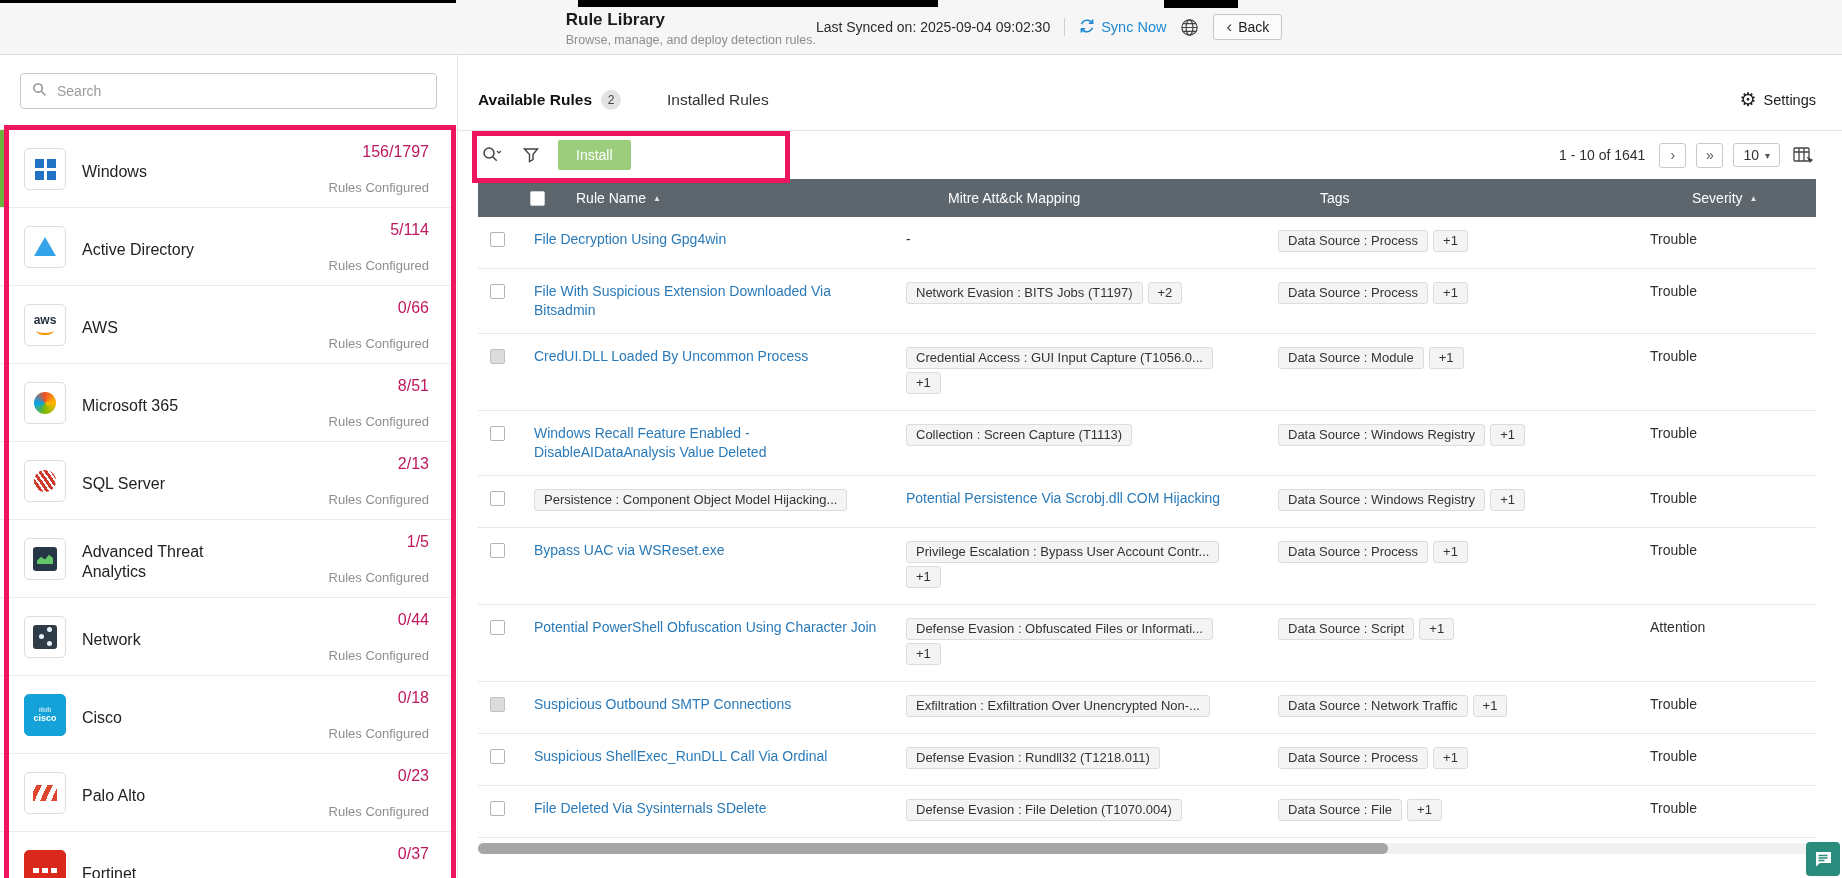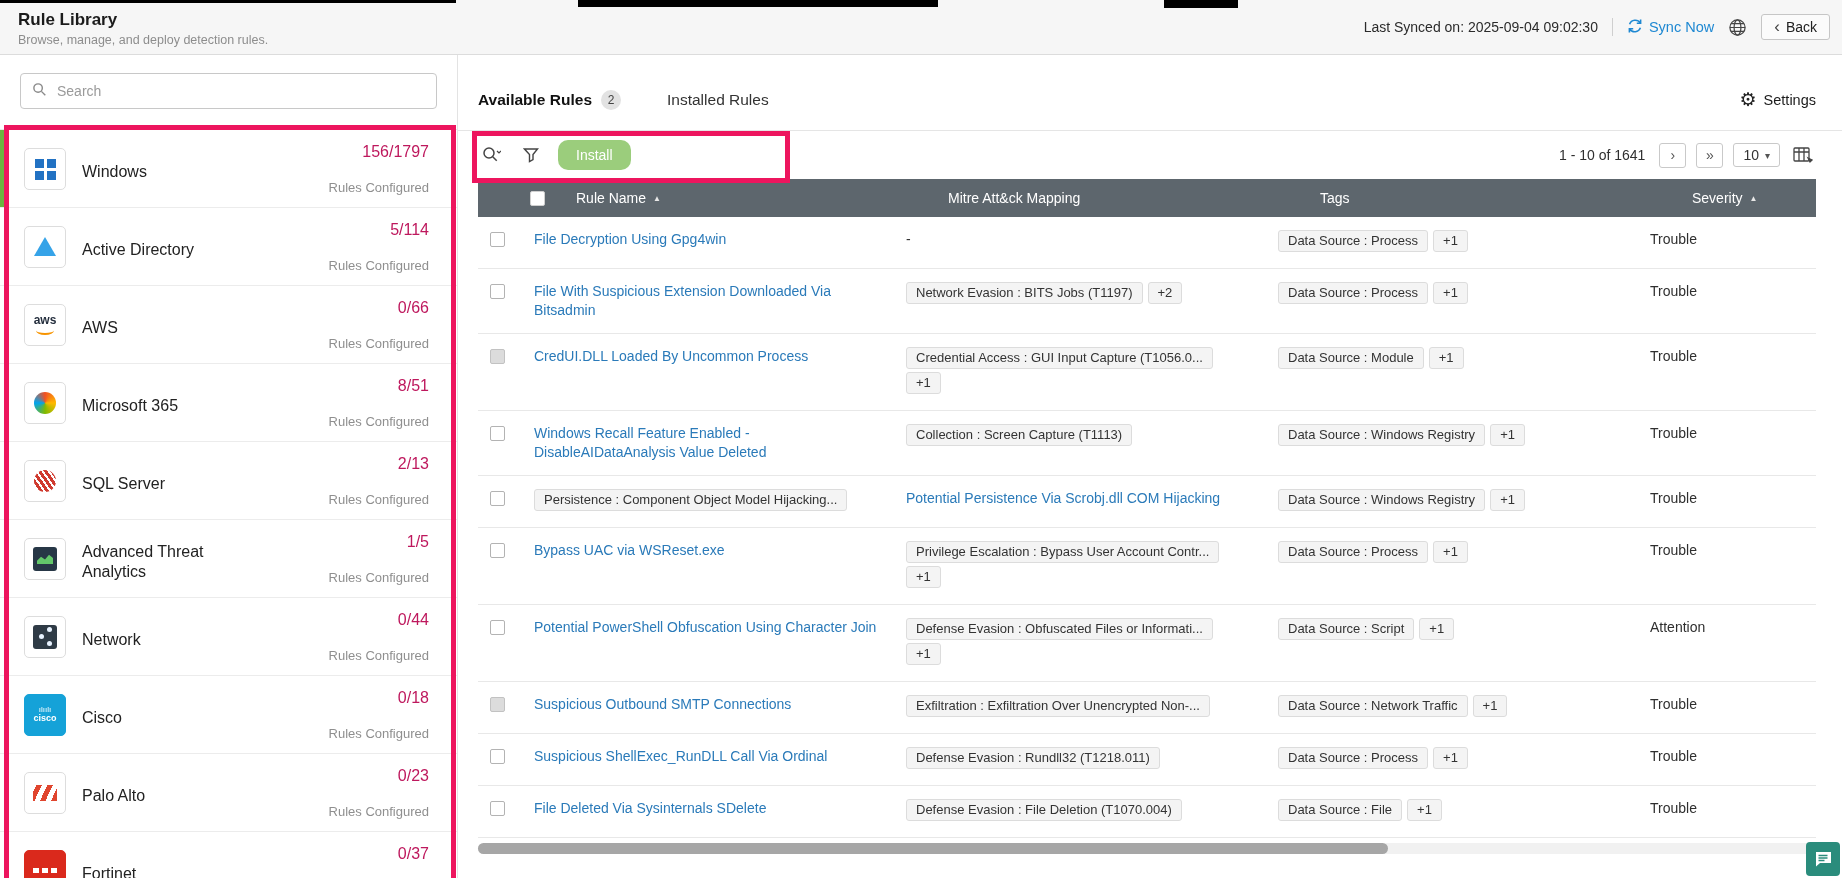--- a/index.html
+++ b/index.html
@@ -7,21 +7,21 @@
     font-family:"Liberation Sans","DejaVu Sans",sans-serif; color:#333; }
 
   
   .artifact { position:absolute; background:#000; z-index:60; }
   #art1 { left:0; top:0; width:456px; height:3px; }
   #art2 { left:578px; top:0; width:360px; height:7px; }
   #art3 { left:1164px; top:0; width:74px; height:8px; }
 
   
   .app-header { height:55px; background:#f6f6f6; border-bottom:1px solid #dcdcdc;
-    display:flex; align-items:center; justify-content:space-between; padding:0 12px 0 18px; }
+    display:flex; align-items:center; justify-content:center; padding:0 12px 0 18px; }
   .hdr-left { padding-top:2px; }
   .page-title { font-size:17px; font-weight:bold; color:#1b1b1b; }
   .page-subtitle { font-size:12.5px; color:#8d8d8d; margin-top:3px; }
   .hdr-right { display:flex; align-items:center; gap:14px; }
   .last-synced { font-size:14px; color:#2b2b2b; }
   .v-div { width:1px; height:18px; background:#cfcfcf; }
   .sync-now { display:flex; align-items:center; gap:6px; color:#1e88d2; font-size:14.5px; cursor:pointer; }
   .globe-btn { display:flex; align-items:center; cursor:pointer; }
   .back-btn { display:flex; align-items:center; gap:6px; border:1px solid #c6c6c6; background:#fbfbfb;
     border-radius:3px; padding:4px 12px; font-size:14px; color:#222; cursor:pointer; }
@@ -90,21 +90,21 @@
   .tab-installed { color:#333; margin-left:46px; }
   .tab-badge { width:20px; height:20px; border-radius:50%; background:#e2e2e2; color:#444;
     font-size:12px; font-weight:normal; display:flex; align-items:center; justify-content:center; margin-left:9px; }
   .settings-btn { display:flex; align-items:center; gap:7px; font-size:14.5px; color:#1b1b1b; cursor:pointer; }
   .gear-glyph { font-size:19px; line-height:19px; color:#222; }
 
   .toolbar { height:48px; display:flex; align-items:center; justify-content:space-between;
     padding:0 26px 0 20px; }
   .tb-left { display:flex; align-items:center; gap:14px; }
   .icon-btn { width:26px; height:26px; display:flex; align-items:center; justify-content:center; cursor:pointer; }
-  .install-btn { background:#9bcd7c; color:#fff; border:none; border-radius:10px; font-size:14px;
+  .install-btn { background:#9bcd7c; color:#fff; border:none; border-radius:2px; font-size:14px;
     padding:7px 18px; cursor:pointer; font-family:"Liberation Sans",sans-serif; }
   .tb-right { display:flex; align-items:center; gap:10px; }
   .page-info { font-size:14px; color:#2f2f2f; margin-right:4px; }
   .pg-btn { width:27px; height:25px; border:1px solid #c9c9c9; border-radius:3px; background:#fff;
     color:#555; font-size:14px; display:flex; align-items:center; justify-content:center; cursor:pointer; }
   .page-size { border:1px solid #c9c9c9; border-radius:3px; background:#fff; padding:3px 9px;
     font-size:14px; color:#333; display:flex; align-items:center; gap:6px; cursor:pointer; }
   .caret { font-size:10px; color:#555; }
 
   

